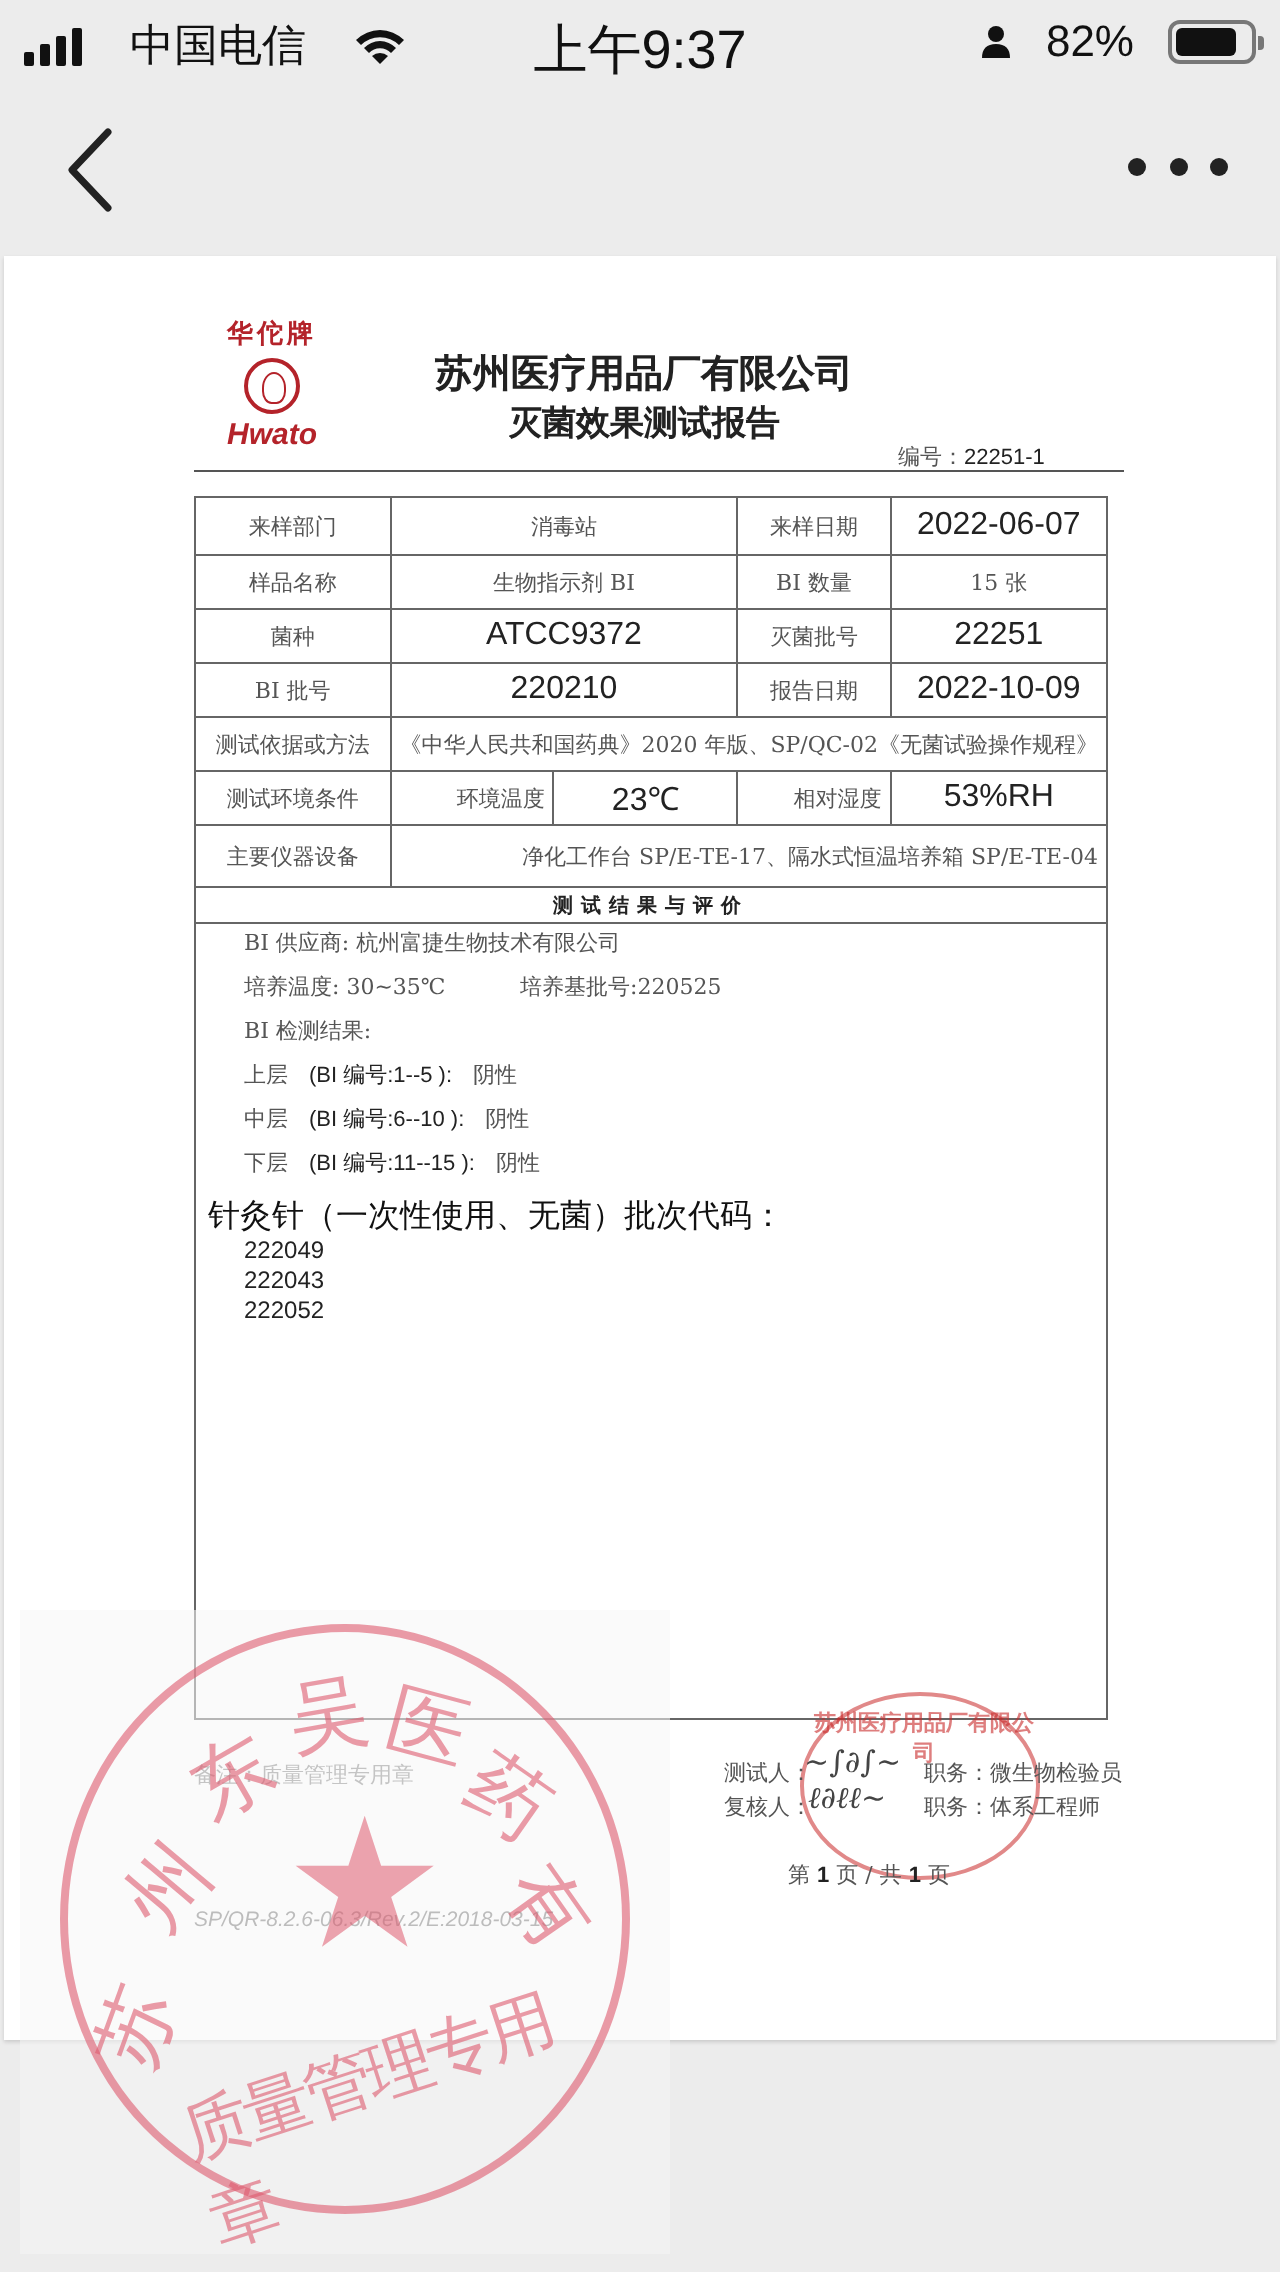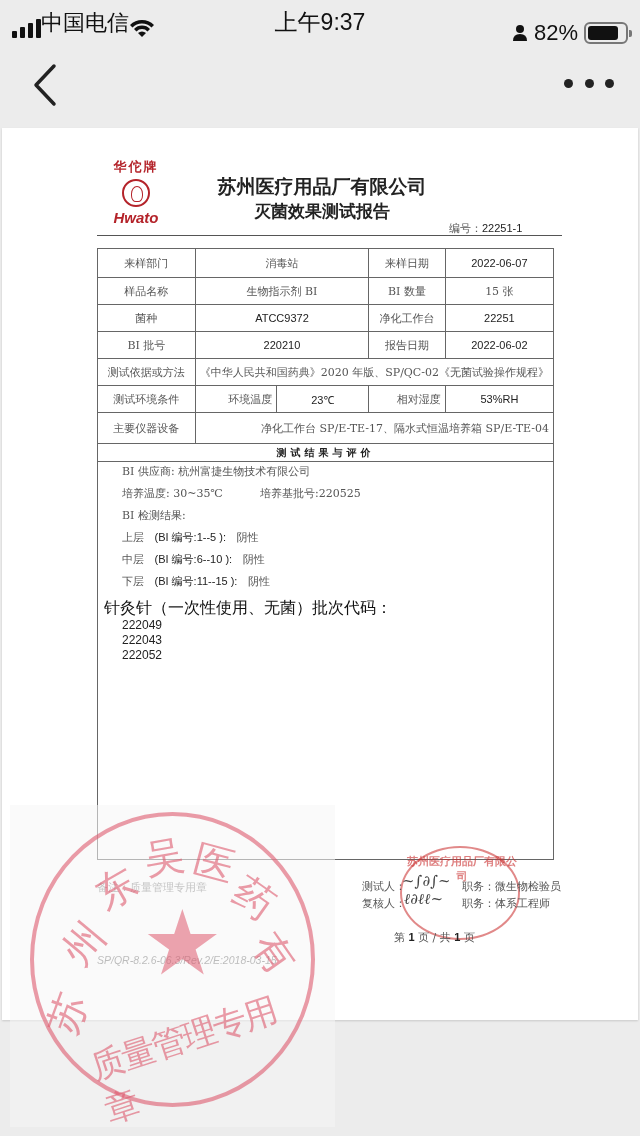--- a/index.html
+++ b/index.html
@@ -1,22 +1,22 @@
 <!DOCTYPE html>
 <html><head>
 <meta charset="utf-8">
 <style>
   * { box-sizing: border-box; margin: 0; padding: 0; }
   html, body { width: 640px; height: 1136px; overflow: hidden; background: #ececec; font-family: "Liberation Sans", "DejaVu Sans", sans-serif; color: #111; }
   .status-bar { position: absolute; left: 0; top: 0; width: 640px; height: 44px; display: flex; align-items: center; font-size: 22px; }
-  .status-left { position: absolute; left: 12px; top: 8px; display: flex; align-items: flex-end; gap: 0; }
+  .status-left { position: absolute; left: 12px; top: 8px; display: flex; align-items: center; gap: 24px; }
   .signal { display: flex; align-items: flex-end; gap: 3px; height: 20px; }
   .signal span { width: 5px; background: #111; border-radius: 1px; }
-  .status-time { position: absolute; left: 0; width: 640px; top: 7px; text-align: center; font-size: 23px; }
-  .status-right { position: absolute; right: 12px; top: 20px; display: flex; align-items: center; gap: 6px; }
+  .status-time { position: absolute; left: 0; width: 640px; top: 7px; text-align: center; font-size: 27px; }
+  .status-right { position: absolute; right: 12px; top: 8px; display: flex; align-items: center; gap: 17px; }
   .battery { width: 44px; height: 22px; border: 2px solid #777; border-radius: 6px; padding: 2px; position: relative; }
   .battery .fill { width: 82%; height: 100%; background: #111; border-radius: 3px; }
   .battery::after { content: ""; position: absolute; right: -6px; top: 6px; width: 3px; height: 7px; background: #777; border-radius: 0 2px 2px 0; }
   .nav-bar { position: absolute; left: 0; top: 44px; width: 640px; height: 84px; }
   .back-btn { position: absolute; left: 28px; top: 18px; width: 40px; height: 46px; cursor: pointer; }
   .nav-title { position: absolute; left: 0; width: 640px; top: 18px; text-align: center; font-size: 38px; color: #1a1a1a; }
   .more-btn { position: absolute; right: 26px; top: 24px; width: 50px; height: 30px; display: flex; align-items: center; justify-content: space-between; cursor: pointer; }
   .more-btn span { width: 9px; height: 9px; border-radius: 50%; background: #222; }
 
   .page { position: absolute; left: 2px; top: 128px; width: 636px; height: 892px; background: #fff; box-shadow: 0 1px 2px rgba(0,0,0,0.15); }
@@ -27,21 +27,21 @@
   .logo-face::after { content: ""; position: absolute; left: 7px; top: 5px; width: 10px; height: 14px; border: 1.5px solid #b4232a; border-radius: 50% 50% 40% 40%; }
   .logo-en { font-family: "Liberation Sans", sans-serif; font-style: italic; font-weight: bold; font-size: 15px; }
   .doc-title { position: absolute; left: 0; width: 640px; top: 46px; text-align: center; font-size: 19px; font-weight: bold; font-family: "DejaVu Sans", sans-serif; color: #222; }
   .doc-subtitle { position: absolute; left: 0; width: 640px; top: 72px; text-align: center; font-size: 17px; font-weight: bold; font-family: "DejaVu Sans", sans-serif; color: #222; }
   .doc-number { position: absolute; left: 447px; top: 93px; font-size: 11px; color: #555; }
   .doc-number b { font-family: "Liberation Sans", sans-serif; font-weight: normal; color: #222; }
   .head-rule { position: absolute; left: 95px; top: 107px; width: 465px; height: 1px; background: #555; }
 
   table.info { position: absolute; left: 95px; top: 120px; width: 457px; border-collapse: collapse; font-size: 11px; color: #555; }
   table.info td { border: 1px solid #666; text-align: center; height: 27px; padding: 0 4px; }
-  table.info td.num { font-family: "Liberation Sans", sans-serif; color: #222; font-size: 11px; }
+  table.info td.num { font-family: "Liberation Sans", sans-serif; color: #222; font-size: 16px; }
   table.info td.left { text-align: right; padding-left: 5px; }
   table.info td.section { font-weight: bold; color: #222; letter-spacing: 4px; height: 18px; font-size: 10px; }
   .results-box { position: absolute; left: 95px; top: 316px; width: 457px; height: 416px; border: 1px solid #666; border-top: none; font-size: 11px; color: #555; }
   .res-line { position: absolute; left: 24px; white-space: nowrap; }
   .res-line .en { font-family: "Liberation Sans", sans-serif; color: #222; }
   .needle-label { position: absolute; left: 0; top: 142px; white-space: nowrap; }
   .code { position: absolute; left: 24px; font-family: "Liberation Sans", sans-serif; font-size: 12px; color: #222; }
 
   .remark { position: absolute; left: 95px; top: 752px; font-size: 11px; color: #888; }
   .tester { position: absolute; left: 360px; top: 750px; font-size: 11px; color: #555; line-height: 17px; }
@@ -134,28 +134,28 @@
       </tr>
       <tr>
         <td>样品名称</td>
         <td colspan="2">生物指示剂 BI</td>
         <td>BI 数量</td>
         <td>15 张</td>
       </tr>
       <tr style="height:21px">
         <td>菌种</td>
         <td colspan="2" class="num">ATCC9372</td>
-        <td>净化工作台</td>
+        <td>灭菌批号</td>
         <td class="num">22251</td>
       </tr>
       <tr style="height:22px">
         <td>BI 批号</td>
         <td colspan="2" class="num">220210</td>
         <td>报告日期</td>
-        <td class="num">2022-06-02</td>
+        <td class="num">2022-10-09</td>
       </tr>
       <tr style="height:25px">
         <td>测试依据或方法</td>
         <td colspan="4" style="font-size:11px;white-space:nowrap">《中华人民共和国药典》2020 年版、SP/QC-02《无菌试验操作规程》</td>
       </tr>
       <tr style="height:23px">
         <td>测试环境条件</td>
         <td class="left">环境温度</td>
         <td class="num">23℃</td>
         <td class="left">相对湿度</td>

